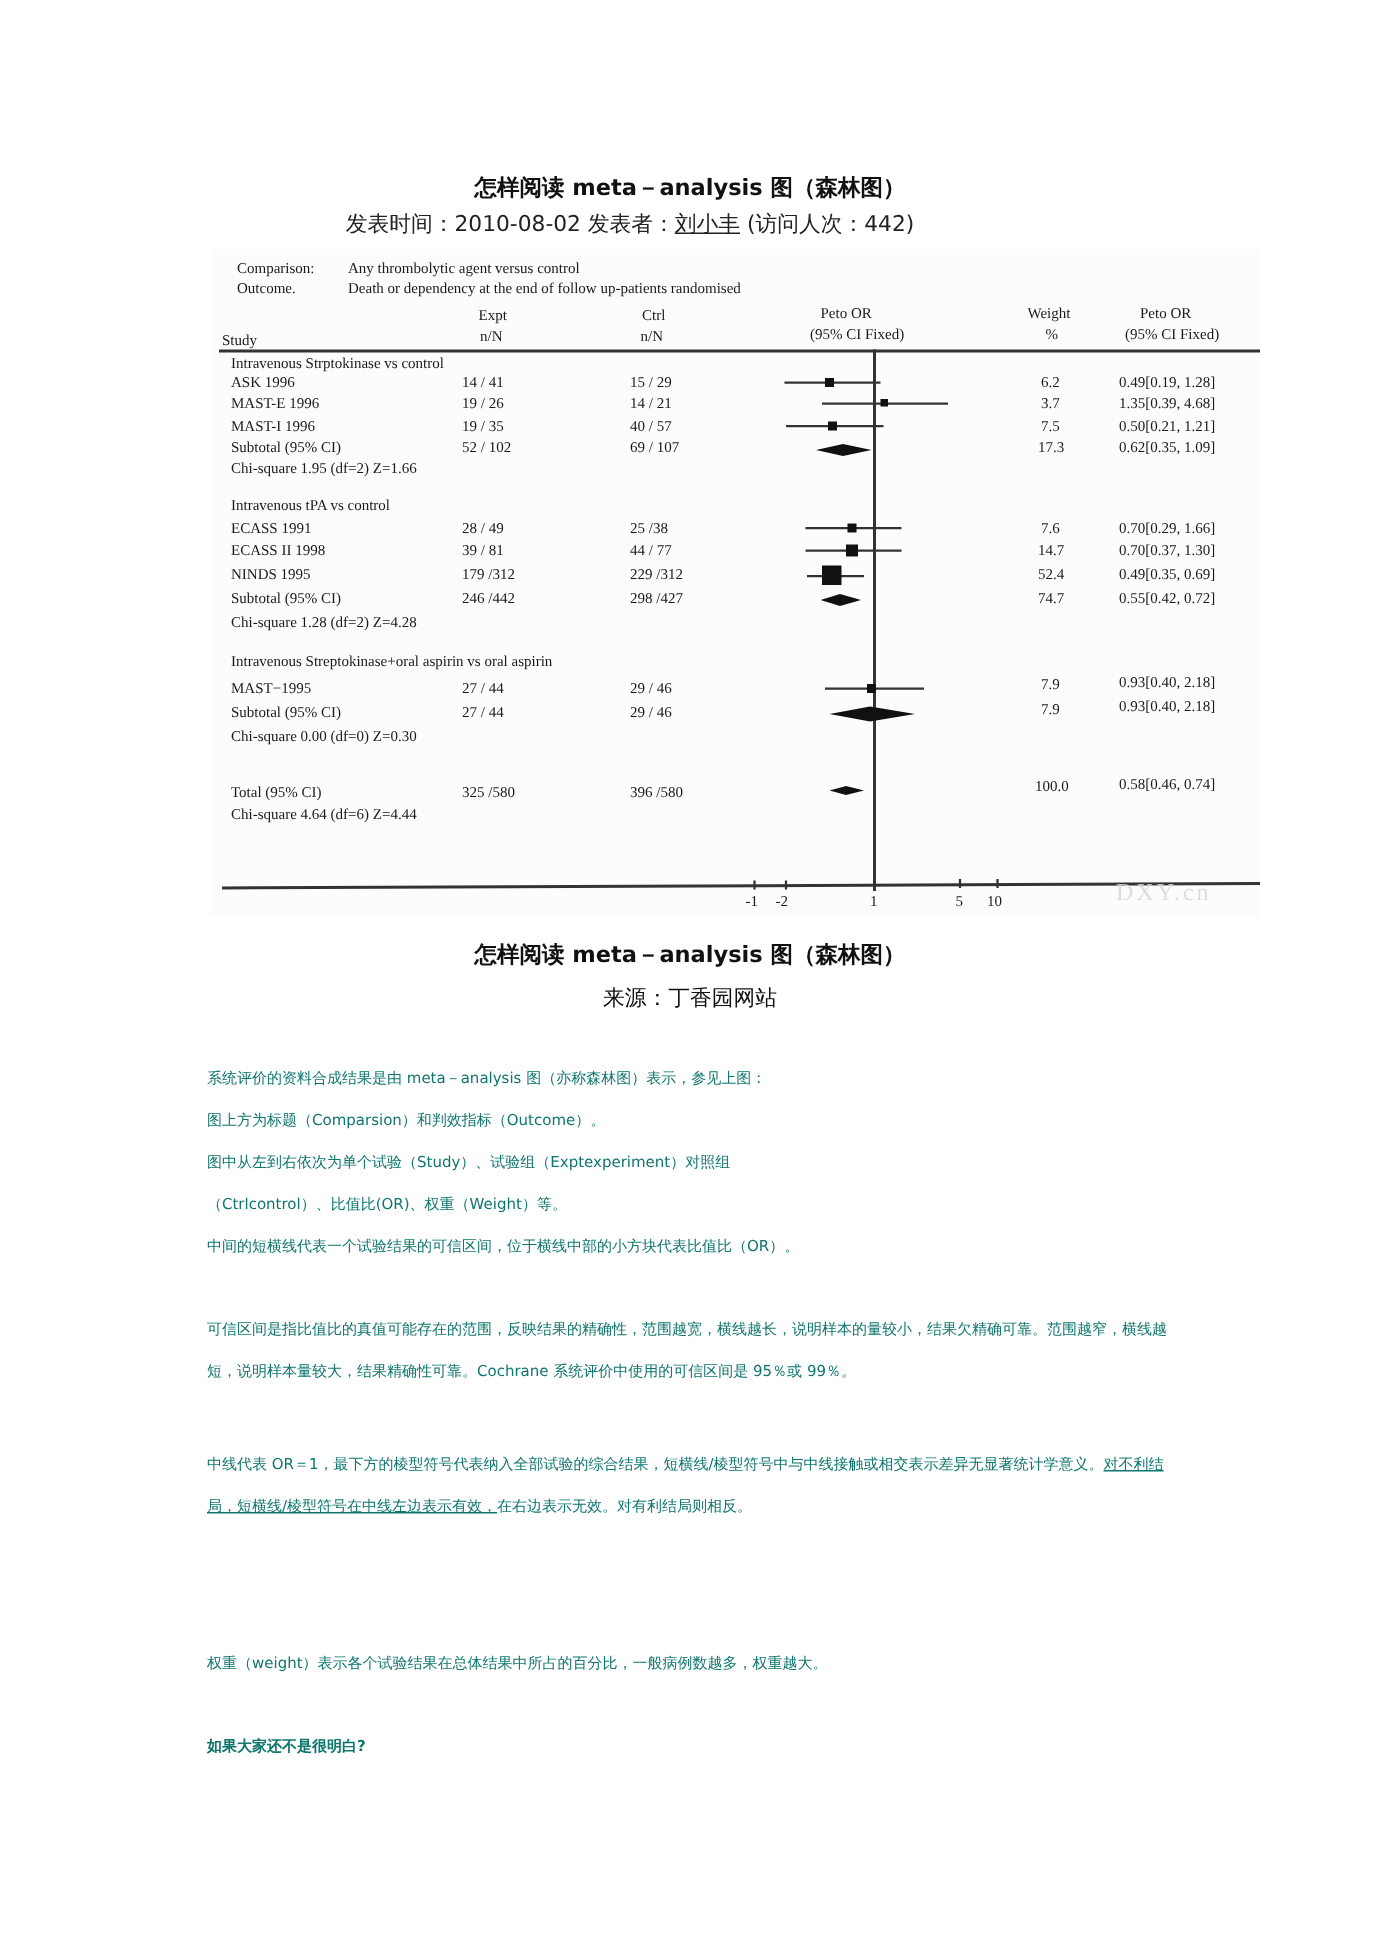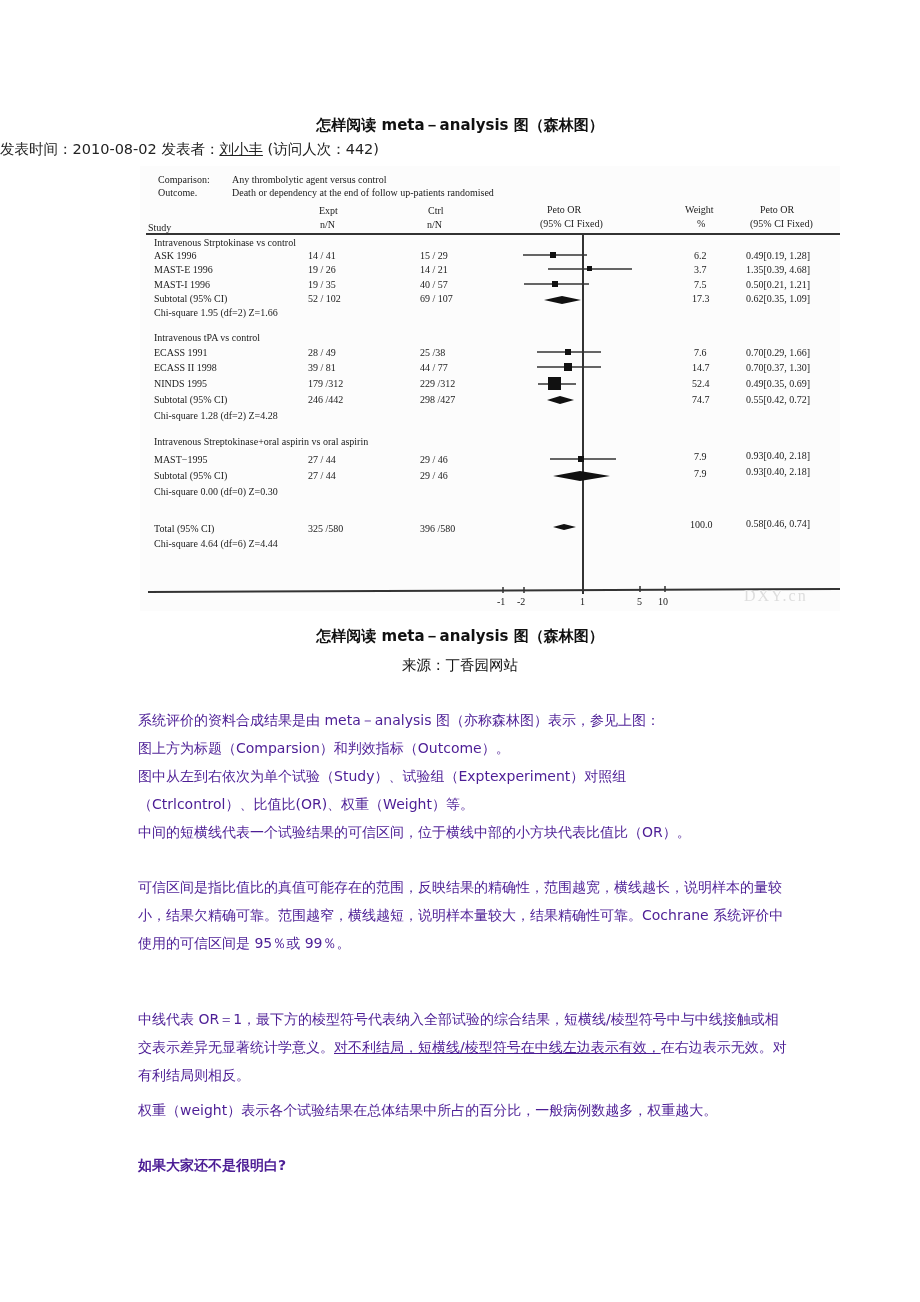--- a/index.html
+++ b/index.html
@@ -1,32 +1,32 @@
 <!DOCTYPE html>
 <html><head>
 <meta charset="utf-8">
 <style>
   html, body { margin: 0; padding: 0; background: #ffffff; }
   body { width: 920px; height: 1302px; position: relative; overflow: hidden;
          font-family: "DejaVu Sans", sans-serif; color: #111; }
   .abs { position: absolute; }
   .title { left: 0; width: 920px; text-align: center; font-size: 15px; font-weight: bold; }
-  .meta { left: 0; width: 840px; text-align: left; font-size: 14.5px; color: #222; }
+  .meta { left: 0; width: 840px; text-align: center; font-size: 14.5px; color: #222; }
   .meta .author { text-decoration: underline; }
 
   
   .fig { left: 140px; top: 166px; width: 700px; height: 445px; background: #fcfcfc; }
   .serif { font-family: "Liberation Serif", "DejaVu Serif", serif; color: #1a1a1a; }
   .ft { position: absolute; font-size: 10px; white-space: nowrap; line-height: 12px; }
   .hline { position: absolute; height: 2px; background: #333; }
 
   .caption { left: 0; width: 920px; text-align: center; font-size: 15px; font-weight: bold; }
   .caption2 { left: 0; width: 920px; text-align: center; font-size: 14.5px; font-weight: normal; }
 
-  .para { left: 138px; width: 650px; font-size: 14px; line-height: 28px; color: #4c1d95; }
+  .para { left: 138px; width: 650px; font-size: 10px; line-height: 28px; color: #0f766e; }
   .para p { margin: 0; }
   .u { text-decoration: underline; }
 </style>
 </head>
 <body>
 
 <div class="abs title" style="top:116px;">怎样阅读 meta－analysis 图（森林图）</div>
 <div class="abs meta" style="top:140px;">
   <span>发表时间：2010-08-02 发表者：</span><span class="author">刘小丰</span><span> (访问人次：442)</span>
 </div>
@@ -197,21 +197,21 @@
   <p>图上方为标题（Comparsion）和判效指标（Outcome）。</p>
   <p>图中从左到右依次为单个试验（Study）、试验组（Exptexperiment）对照组</p>
   <p>（Ctrlcontrol）、比值比(OR)、权重（Weight）等。</p>
   <p>中间的短横线代表一个试验结果的可信区间，位于横线中部的小方块代表比值比（OR）。</p>
 </div>
 
 <div class="abs para" style="top:873px;">
   <p>可信区间是指比值比的真值可能存在的范围，反映结果的精确性，范围越宽，横线越长，说明样本的量较小，结果欠精确可靠。范围越窄，横线越短，说明样本量较大，结果精确性可靠。Cochrane 系统评价中使用的可信区间是 95％或 99％。</p>
 </div>
 
-<div class="abs para" style="top:1005px;">
+<div class="abs para" style="top:963px;">
   <p><span>中线代表 OR＝1，最下方的棱型符号代表纳入全部试验的综合结果，短横线/棱型符号中与中线接触或相交表示差异无显著统计学意义。</span><span class="u">对不利结局，短横线/棱型符号在中线左边表示有效，</span><span>在右边表示无效。对有利结局则相反。</span></p>
 </div>
 
 <div class="abs para" style="top:1096px;">
   <p>权重（weight）表示各个试验结果在总体结果中所占的百分比，一般病例数越多，权重越大。</p>
 </div>
 
 <div class="abs para" style="top:1151px;font-weight:bold;">
   <p>如果大家还不是很明白?</p>
 </div>

